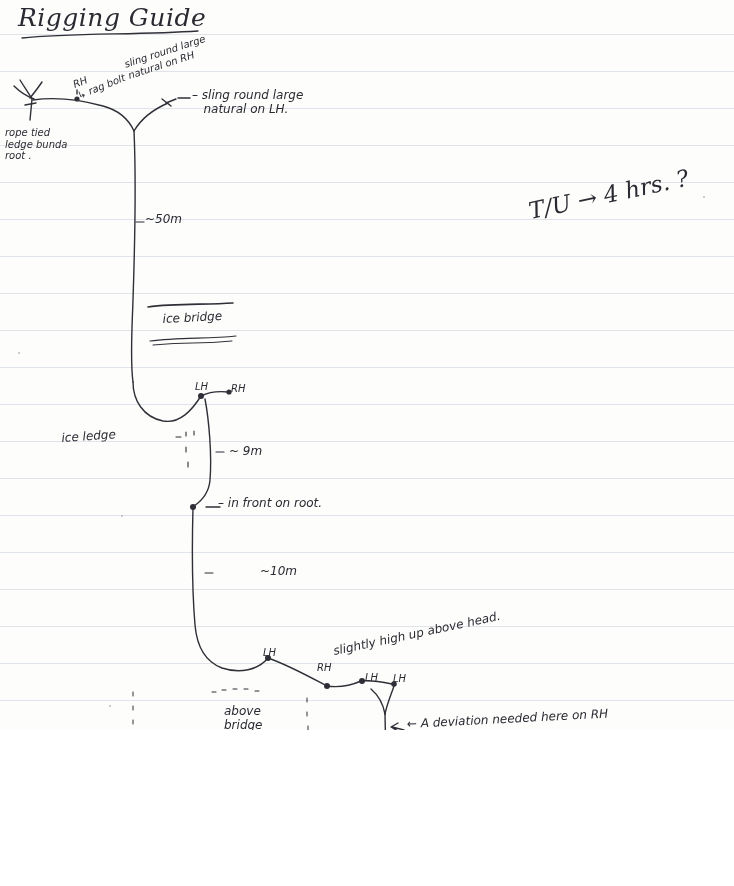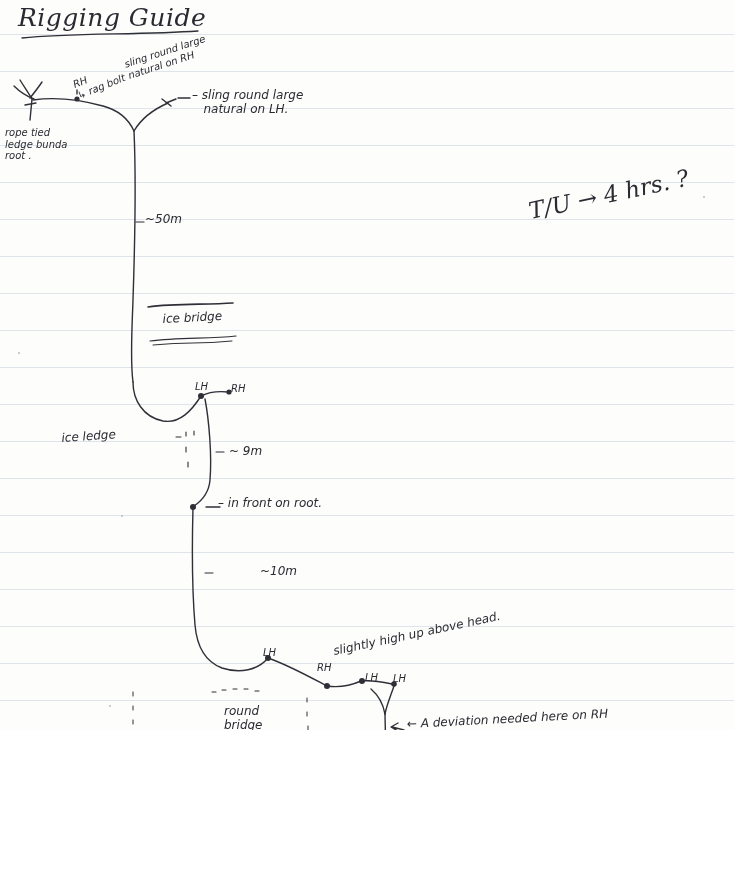--- a/index.html
+++ b/index.html
@@ -205,21 +205,21 @@
   <div class="hand hm italic rot-12" style="left:335px; top:645px;">slightly high up above head.</div>
 
   <div class="hand hs italic" style="left:263px; top:647px;">LH</div>
 
   <div class="hand hs italic" style="left:317px; top:662px;">RH</div>
 
   <div class="hand hs italic" style="left:365px; top:672px;">LH</div>
 
   <div class="hand hs italic" style="left:393px; top:673px;">LH</div>
 
-  <div class="hand hm italic" style="left:224px; top:705px;">round
+  <div class="hand hm italic" style="left:224px; top:705px;">above
 bridge</div>
 
   <div class="hand hm italic rot-3" style="left:408px; top:718px;">← A deviation needed here on RH
     if to return.</div>
 
   <div class="hand hm italic" style="left:408px; top:789px;text-align:right;">~13m</div>
 
 </div>
 
 </body></html>

